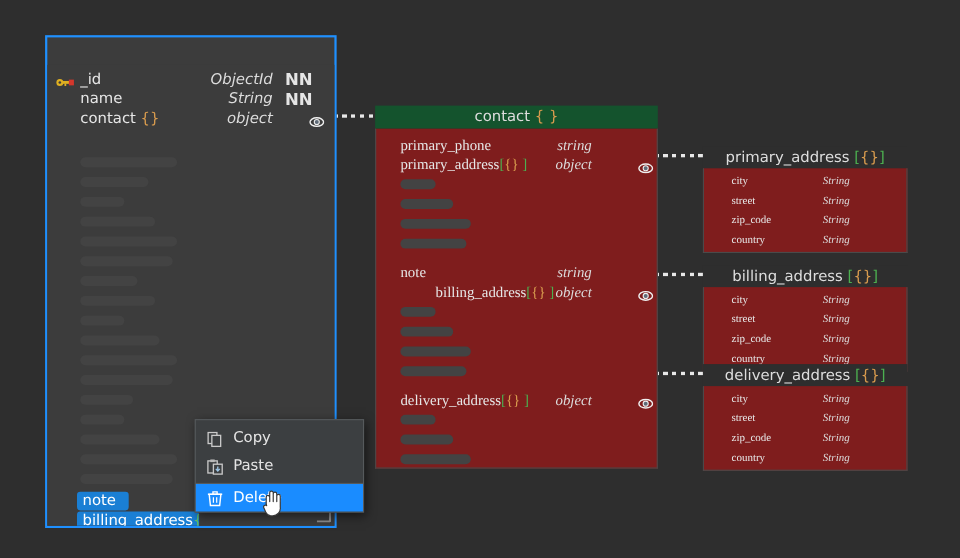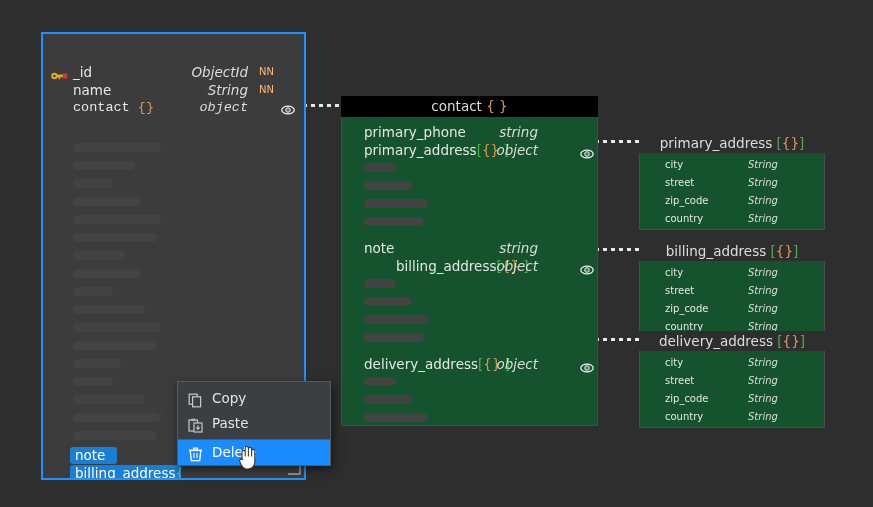--- a/index.html
+++ b/index.html
@@ -33,24 +33,25 @@
     height: 24px;
     line-height: 24px;
     text-align: center;
     font-weight: bold;
     font-size: 14px;
     color: #ffffff;
     position: relative;
     box-sizing: border-box;
   }
   .panel-body {
-    background: #14532d;
+    background: #7f1d1d;
     box-sizing: border-box;
     position: relative;
     overflow: hidden;
+    font-family: Liberation Serif, serif;
   }
 
   
   #customer-panel {
     left: 41px;
     top: 32px;
     width: 265px;
     height: 448px;
     border: 2px solid #1e90ff;
     background: #3c3c3c;
@@ -93,22 +94,23 @@
     color: #e6e6e6;
   }
   .ftype {
     position: absolute;
     font-style: italic;
     color: #dcdcdc;
     text-align: right;
   }
   .fnn {
     position: absolute;
-    color: #fdba74;
-    font-size: 10px;
+    color: #e5e5e5;
+    font-size: 15px;
+    font-weight: bold;
   }
   .brace  { color: #d89b4e; }
   .brack  { color: #4caf50; }
 
   
   .key-icon {
     position: absolute;
     left: 8px;
     top: 4px;
     width: 17px;
@@ -159,21 +161,21 @@
   }
 
   
   #contact-panel {
     left: 341px;
     top: 96px;
     width: 257px;
     height: 330px;
   }
   #contact-panel .panel-header {
-    background: #000000;
+    background: #14532d;
     color: #dddddd;
     font-weight: normal;
     font-size: 13.5px;
     height: 21px;
     line-height: 21px;
   }
   #contact-panel .panel-body {
     height: 309px;
     border-left: 1px solid #4a4a4a;
     border-right: 1px solid #4a4a4a;
@@ -413,21 +415,21 @@
             </svg></span>
           <span class="fname">_id</span>
           <span class="ftype" style="left:120px;width:85px;">ObjectId</span>
           <span class="fnn" style="left:216px;">NN</span>
         </div>
         <div class="field-row" style="position: absolute; left: 0px; right: 0px; top: 22px;">
           <span class="fname">name</span>
           <span class="ftype" style="left:120px;width:85px;">String</span>
           <span class="fnn" style="left:216px;">NN</span>
         </div>
-        <div class="field-row" style="position: absolute; left: 0px; right: 0px; top: 40px; font-family: Liberation Mono, monospace;">
+        <div class="field-row" style="position: absolute; left: 0px; right: 0px; top: 40px;">
           <span class="fname">contact <span class="brace">{</span><span class="brace">}</span></span>
           <span class="ftype" style="left:120px;width:85px;">object</span>
           <span class="eye-icon" style="left:238px;top:4px;"><svg width="14" height="10" viewBox="0 0 14 10">
               <ellipse cx="7" cy="5" rx="6.2" ry="3.9" fill="none" stroke="#f0f0f0" stroke-width="1.3"></ellipse>
               <circle cx="7" cy="5" r="2.3" fill="#5f6b78" stroke="#eeeeee" stroke-width="1"></circle>
             </svg></span>
         </div>
         <div class="skel" style="left: 30px; top: 84px; width: 88px;"></div>
         <div class="skel" style="left: 30px; top: 102px; width: 62px;"></div>
         <div class="skel" style="left: 30px; top: 120px; width: 40px;"></div>

